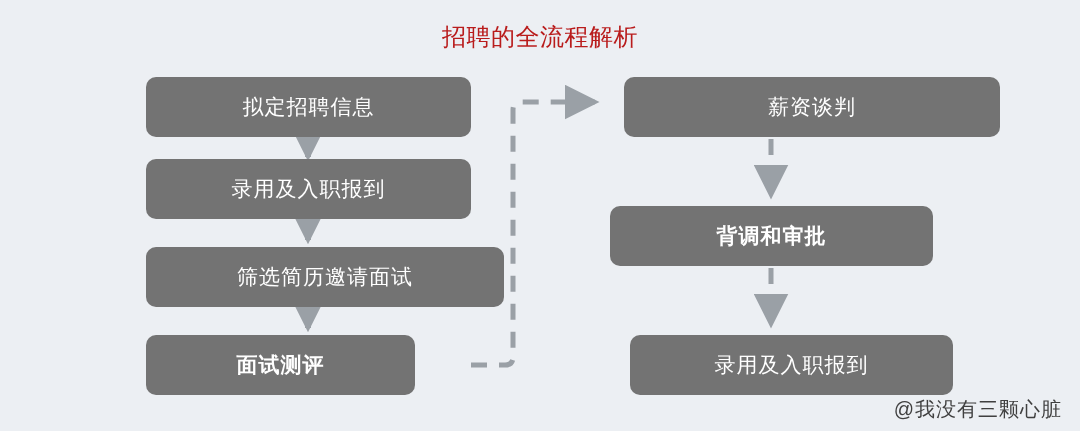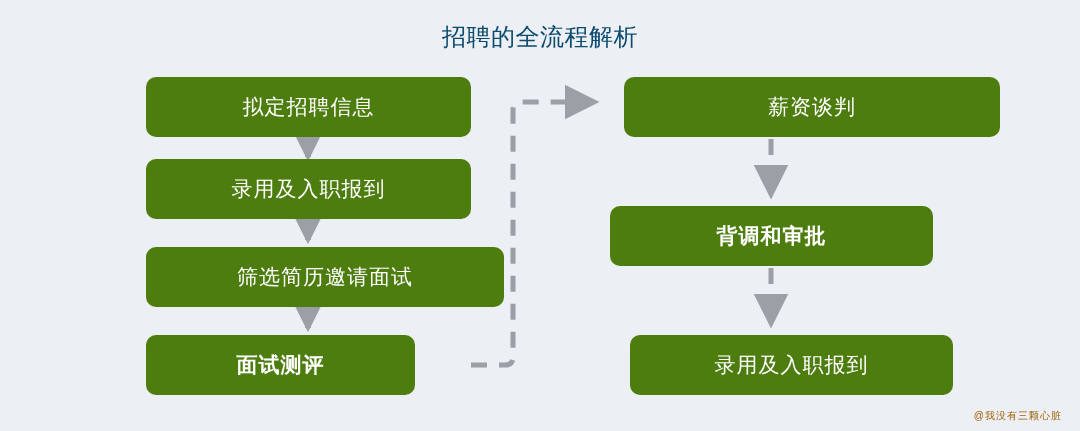--- a/index.html
+++ b/index.html
@@ -21,28 +21,28 @@
     background: #ECEFF3;
   }
   .title {
     position: absolute;
     left: 0;
     top: 23px;
     width: 1080px;
     text-align: center;
     font-size: 24px;
     line-height: 28px;
-    color: #0c4a6e;
+    color: #b91c1c;
     letter-spacing: 0.5px;
     font-weight: 400;
     white-space: nowrap;
   }
   .node {
     position: absolute;
-    background: #4d7c0f;
+    background: #737373;
     border-radius: 10px;
     color: #FFFFFF;
     font-size: 21px;
     line-height: 60px;
     height: 60px;
     text-align: center;
     letter-spacing: 1px;
     white-space: nowrap;
     box-sizing: border-box;
   }
@@ -61,22 +61,22 @@
     left: 0;
     top: 0;
     width: 1080px;
     height: 431px;
     pointer-events: none;
   }
   .watermark {
     position: absolute;
     right: 18px;
     bottom: 8px;
-    font-size: 10px;
-    color: #a16207;
+    font-size: 20px;
+    color: #404040;
     letter-spacing: 1px;
     white-space: nowrap;
   }
 </style>
 </head>
 <body>
 
 <div id="canvas">
 
   <div class="title">招聘的全流程解析</div>

